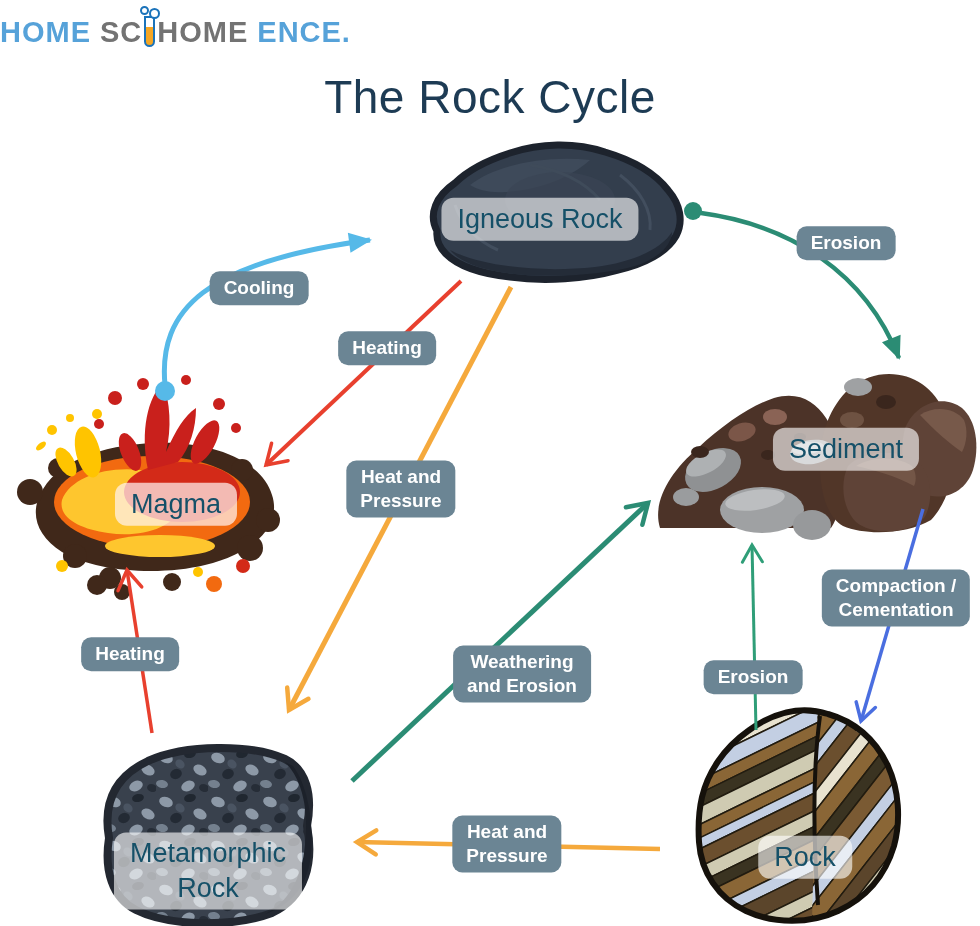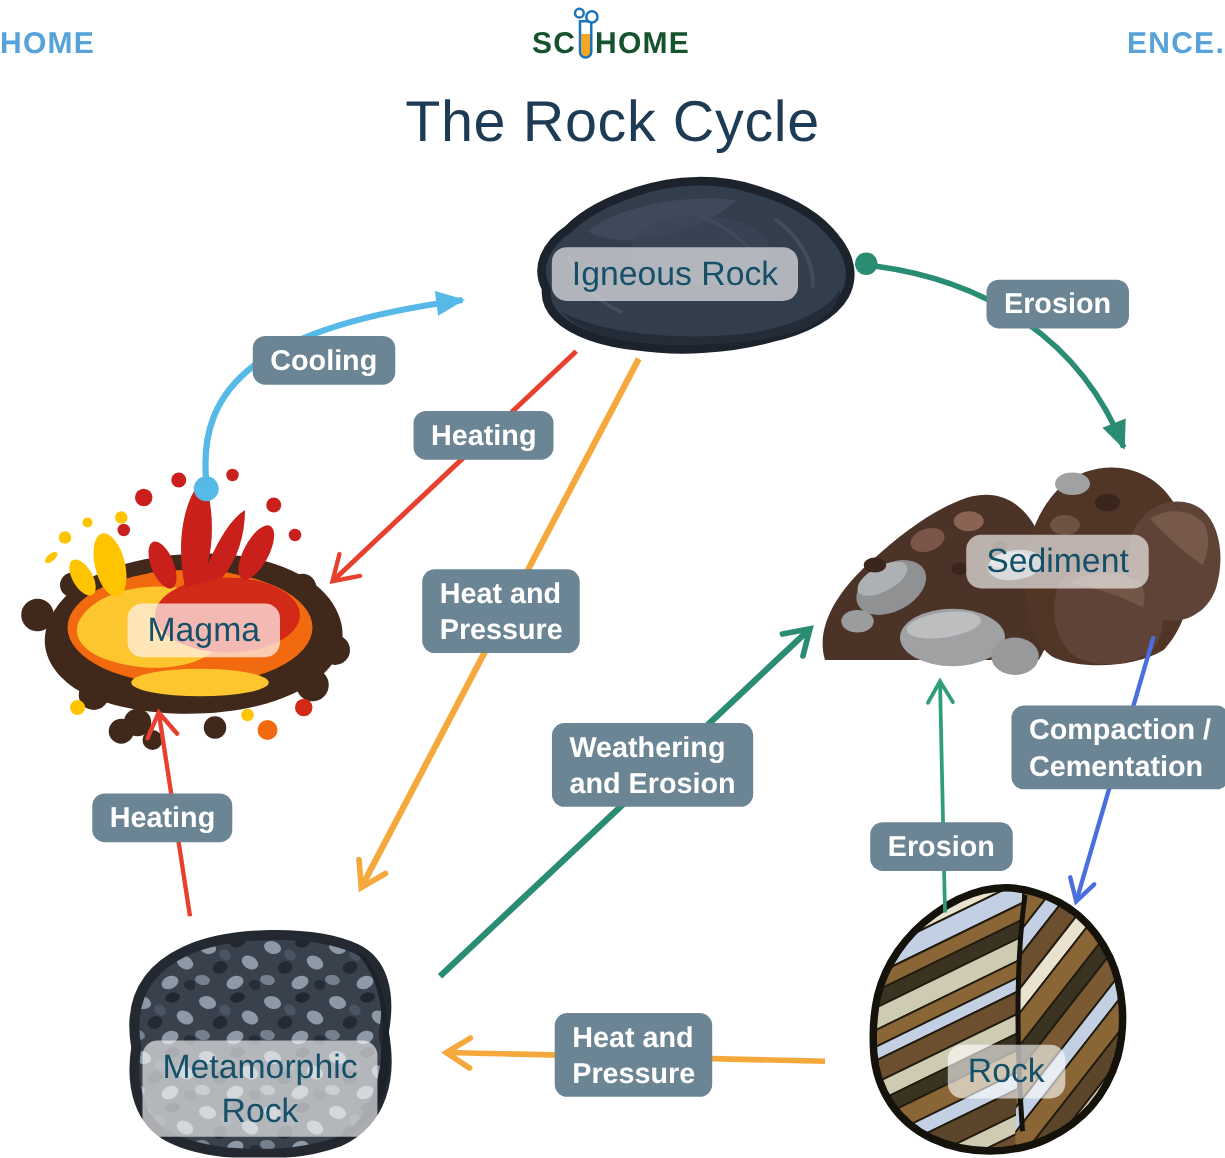--- a/index.html
+++ b/index.html
@@ -5,47 +5,47 @@
   html,body{margin:0;padding:0;}
   body{
     width:980px;height:926px;position:relative;overflow:hidden;background:#ffffff;
     font-family:"Liberation Sans",sans-serif;
   }
   .stage{position:absolute;inset:0;width:980px;height:926px;}
   svg.art{position:absolute;left:0;top:0;}
 
   .logo{
     position:absolute;top:16px;left:0;width:100%;
-    display:flex;justify-content:space-between;align-items:flex-end;gap:9px;
-    font-weight:700;font-size:24px;letter-spacing:1px;line-height:1;
+    display:flex;justify-content:flex-start;align-items:flex-end;gap:9px;
+    font-weight:700;font-size:29px;letter-spacing:1px;line-height:1;
   }
   .logo .lt{color:#56a2d9;}
-  .logo .dk{color:#14532d;}
+  .logo .dk{color:#737373;}
   .logo .word{display:flex;align-items:flex-end;}
   .tube{
     position:relative;display:inline-block;width:11px;height:31px;margin:0 2px;
     border:2.5px solid #1b73ba;border-radius:0 0 7px 7px;
     background:linear-gradient(#ffffff 0 34%, #f5a623 34%);
     box-sizing:border-box;
   }
   .tube .b1,.tube .b2{
     position:absolute;border:2px solid #1b73ba;border-radius:50%;background:#fff;
   }
   .tube .b1{width:5px;height:5px;left:-6px;top:-12px;}
   .tube .b2{width:7px;height:7px;left:3px;top:-10px;}
 
   .title{
     position:absolute;top:70px;left:0;width:100%;text-align:center;
     color:#1d3b54;font-size:46px;font-weight:400;letter-spacing:0.5px;
   }
 
   .badge{
     position:absolute;transform:translate(-50%,-50%);
-    background:#6b8594;color:#ffffff;font-weight:700;font-size:23px;line-height:1.24;
-    padding:5px 14px;border-radius:10px;white-space:nowrap;
+    background:#6b8594;color:#ffffff;font-weight:700;font-size:19px;line-height:1.24;
+    padding:5px 14px;border-radius:10px;text-align:center;white-space:nowrap;
   }
   .rlabel{
     position:absolute;transform:translate(-50%,-50%);
     background:rgba(255,255,255,0.62);color:#155068;font-weight:400;font-size:27px;line-height:1.28;
     padding:4px 16px;border-radius:12px;text-align:center;white-space:nowrap;
   }
 </style>
 </head>
 <body>
 
@@ -263,38 +263,38 @@
           <span class="b1"></span>
           <span class="b2"></span>
         </span>
       <span class="dk">HOME</span>
     </span>
     <span class="lt word">ENCE.</span>
   </div>
   <div class="title">The Rock Cycle</div>
 
   <div class="rlabel" style="left:540px;top:219px">Igneous Rock</div>
-  <div class="rlabel" style="left:163px;top:504px;background:rgba(255,243,240,0.72)">Magma</div>
+  <div class="rlabel" style="left:176px;top:504px;background:rgba(255,243,240,0.72)">Magma</div>
   <div class="rlabel" style="left:846px;top:449px">Sediment</div>
   <div class="rlabel" style="left:805px;top:857px">
     <div>Rock</div>
   </div>
   <div class="rlabel" style="left:208px;top:871px">
     <div>Metamorphic</div>
     <div>Rock</div>
   </div>
 
   <div class="badge" style="left:259px;top:288px">Cooling</div>
   <div class="badge" style="left:846px;top:243px">Erosion</div>
   <div class="badge" style="left:387px;top:348px">Heating</div>
   <div class="badge" style="left:401px;top:489px">
     <div>Heat and</div>
     <div>Pressure</div>
   </div>
-  <div class="badge" style="left:522px;top:612px">
+  <div class="badge" style="left:522px;top:674px">
     <div>Weathering</div>
     <div>and Erosion</div>
   </div>
   <div class="badge" style="left:753px;top:677px">Erosion</div>
   <div class="badge" style="left:896px;top:598px">
     <div>Compaction /</div>
     <div>Cementation</div>
   </div>
   <div class="badge" style="left:507px;top:844px">
     <div>Heat and</div>

